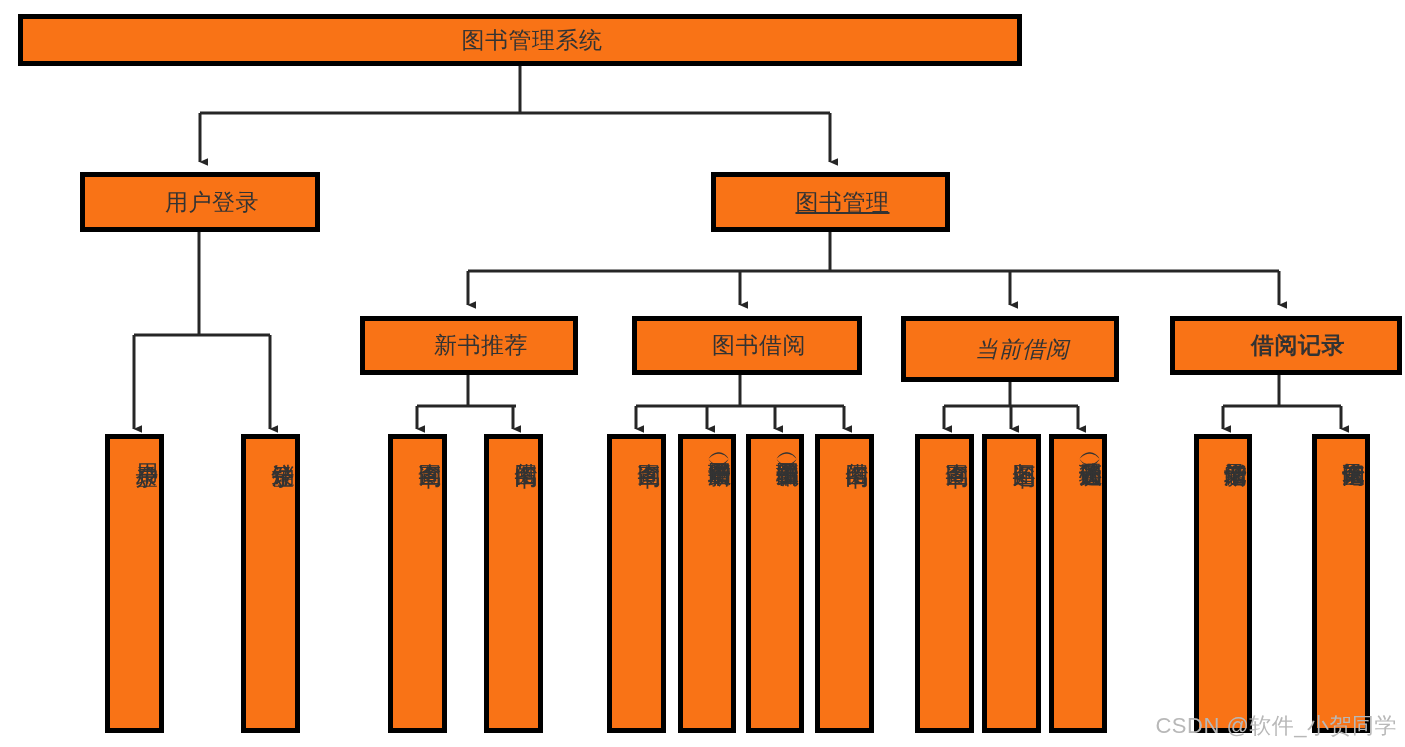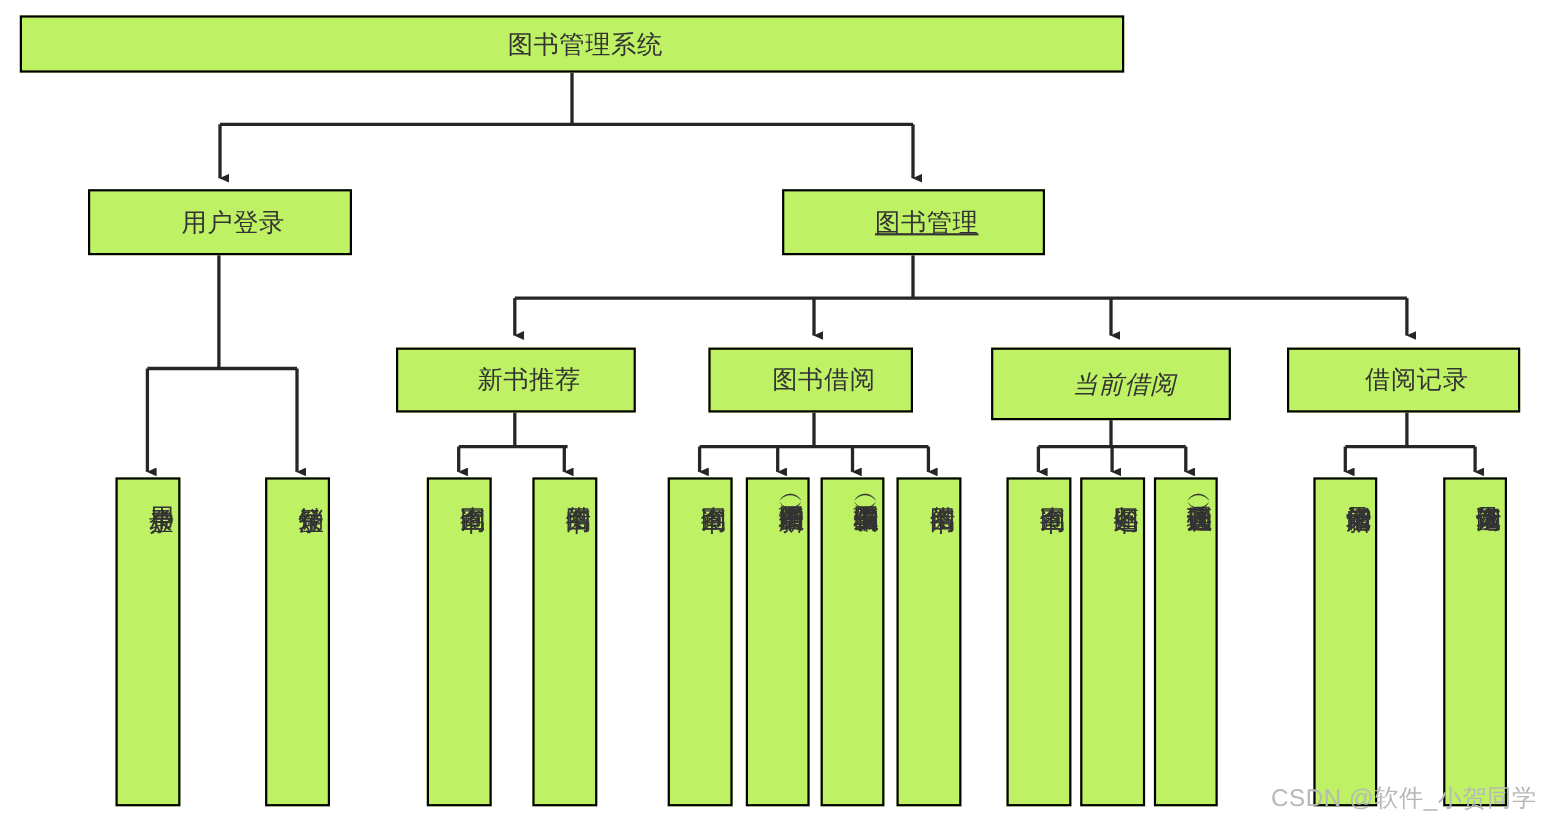--- a/index.html
+++ b/index.html
@@ -20,22 +20,22 @@
   #edge-layer {
     position: absolute;
     left: 0;
     top: 0;
     width: 1405px;
     height: 747px;
   }
   .node {
     position: absolute;
     box-sizing: border-box;
-    border: 2px solid #000000;
-    background: #bef264;
+    border: 5px solid #000000;
+    background: #f97316;
     display: flex;
     align-items: center;
     justify-content: center;
     color: #333333;
     padding-left: 24px;
   }
   .node-label {
     display: block;
     text-align: center;
     line-height: 1.0;
@@ -137,29 +137,29 @@
   </div>
 
   <div class="node h-node" style="left:711px; top:172px; width:239px; height:60px;text-decoration:underline;">
     <span class="node-label">图书管理</span>
   </div>
 
   <div class="node h-node" style="left:360px; top:316px; width:218px; height:59px;">
     <span class="node-label">新书推荐</span>
   </div>
 
-  <div class="node h-node" style="left:632px; top:316px; width:186px; height:59px;margin-left:12px;">
+  <div class="node h-node" style="left:632px; top:316px; width:230px; height:59px;">
     <span class="node-label">图书借阅</span>
   </div>
 
   <div class="node h-node" style="left:901px; top:316px; width:218px; height:66px;font-style:italic;">
     <span class="node-label">当前借阅</span>
   </div>
 
-  <div class="node h-node" style="left:1170px; top:316px; width:212px; height:59px;">
+  <div class="node h-node" style="left:1170px; top:316px; width:232px; height:59px;font-weight:bold;">
     <span class="node-label">借阅记录</span>
   </div>
 
   <div class="node v-node" style="left:105px; top:434px; width:59px; height:299px;">
     <span class="node-label">用户登录</span>
   </div>
 
   <div class="node v-node" style="left:241px; top:434px; width:59px; height:299px;">
     <span class="node-label">注销登录</span>
   </div>

